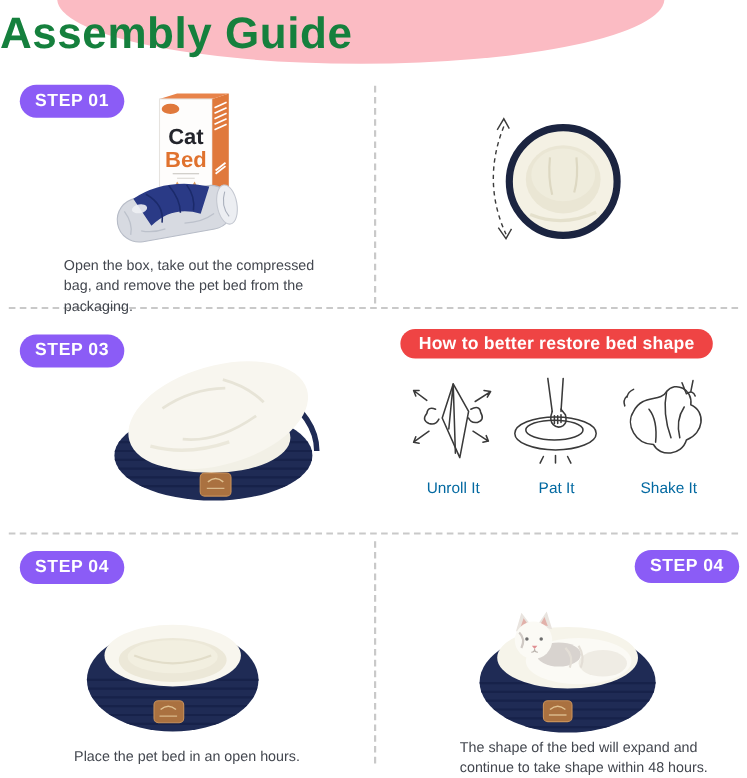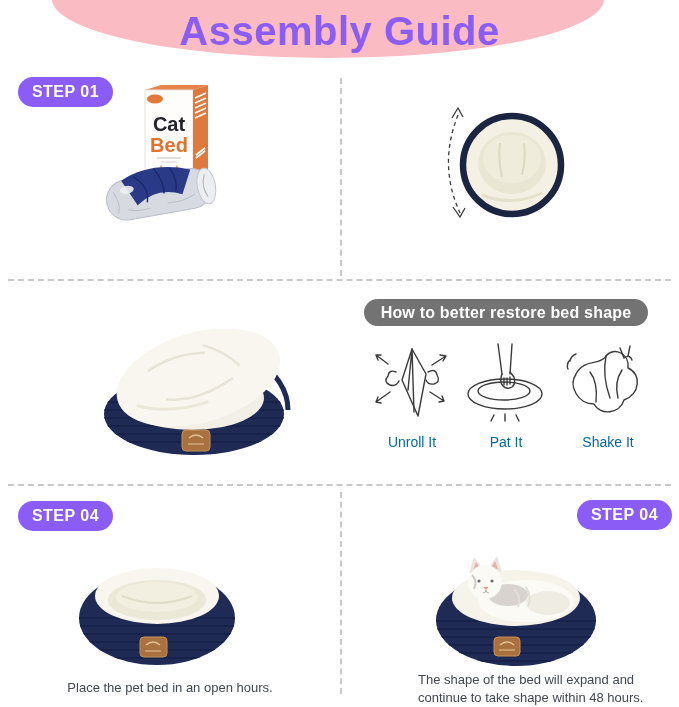--- a/index.html
+++ b/index.html
@@ -3,29 +3,29 @@
 <meta charset="utf-8">
 <style>
   html,body{margin:0;padding:0;background:#fff;}
   body{width:679px;height:707px;position:relative;overflow:hidden;
        font-family:"Liberation Sans","DejaVu Sans",sans-serif;}
   .canvas{position:absolute;inset:0;width:679px;height:707px;}
 
   
   .header-ellipse{position:absolute;left:52px;top:-60px;width:552px;height:118px;
     background:#fbbbc3;border-radius:50%;}
-  .page-title{position:absolute;top:9px;left:0;width:679px;text-align:center;
-    font-size:40px;font-weight:bold;color:#8b5cf6;letter-spacing:.5px;}
+  .page-title{position:absolute;top:9px;left:0;width:679px;text-align:left;
+    font-size:40px;font-weight:bold;color:#15803d;letter-spacing:.5px;}
 
   
   .badge{position:absolute;width:95px;height:30px;background:#8b5cf6;border-radius:16px;
     color:#fff;font-weight:bold;font-size:16px;letter-spacing:.5px;
     display:flex;align-items:center;justify-content:center;}
   .howto-pill{position:absolute;left:364px;top:299px;width:284px;height:27px;
-    background:#737373;border-radius:14px;color:#fff;font-weight:bold;font-size:16px;
+    background:#ef4444;border-radius:14px;color:#fff;font-weight:bold;font-size:16px;
     display:flex;align-items:center;justify-content:center;letter-spacing:.2px;}
 
   
   .div-h{position:absolute;height:0;border-top:2px dashed #c9c9c9;}
   .div-v{position:absolute;width:0;border-left:2px dashed #c9c9c9;}
   #divider-h1{left:8px;top:279px;width:663px;}
   #divider-h2{left:8px;top:484px;width:663px;}
   #divider-v1{left:340px;top:78px;height:198px;}
   #divider-v2{left:340px;top:492px;height:202px;}
 
@@ -60,20 +60,21 @@
 
   <div class="header-ellipse"></div>
   <div class="page-title">Assembly Guide</div>
 
   <div class="div-h" id="divider-h1"></div>
   <div class="div-h" id="divider-h2"></div>
   <div class="div-v" id="divider-v1"></div>
   <div class="div-v" id="divider-v2"></div>
 
   <div class="badge" style="left:18px;top:77px;">STEP 01</div>
+  <div class="badge" style="left:18px;top:304px;">STEP 03</div>
   <div class="badge" style="left:18px;top:501px;">STEP 04</div>
   <div class="badge" style="left:577px;top:500px;">STEP 04</div>
 
   <div class="art" id="art-step1">
     <svg width="160" height="150" viewBox="0 0 160 150">
 
       <polygon points="50,8 98,8 113,3 66,3" fill="#e8834a"></polygon>
 
       <rect x="50" y="8" width="48" height="112" fill="#fefdfc" stroke="#e6e3df" stroke-width="1"></rect>
 
@@ -264,16 +265,17 @@
         <path d="M86,44 Q94,52 90,62 M98,42 Q104,52 100,62" stroke="#e3ded6" stroke-width="2" fill="none"></path>
       </g>
       <g>
         <rect x="66" y="92" width="26" height="19" rx="4" fill="#aa7140" stroke="#c79059" stroke-width="1"></rect>
         <path d="M72,100 Q79,94 86,100" stroke="#e0c190" stroke-width="1.4" fill="none"></path>
         <line x1="71" y1="105" x2="87" y2="105" stroke="#d9b98a" stroke-width="1.2"></line>
       </g>
     </svg>
   </div>
 
+  <div class="caption" id="caption-step1">Open the box, take out the compressed bag, and remove the pet bed from the packaging.</div>
   <div class="caption" id="caption-step4a">Place the pet bed in an open hours.</div>
   <div class="caption" id="caption-step4b">The shape of the bed will expand and continue to take shape within 48 hours.</div>
 
 </div>
 
 </body></html>

